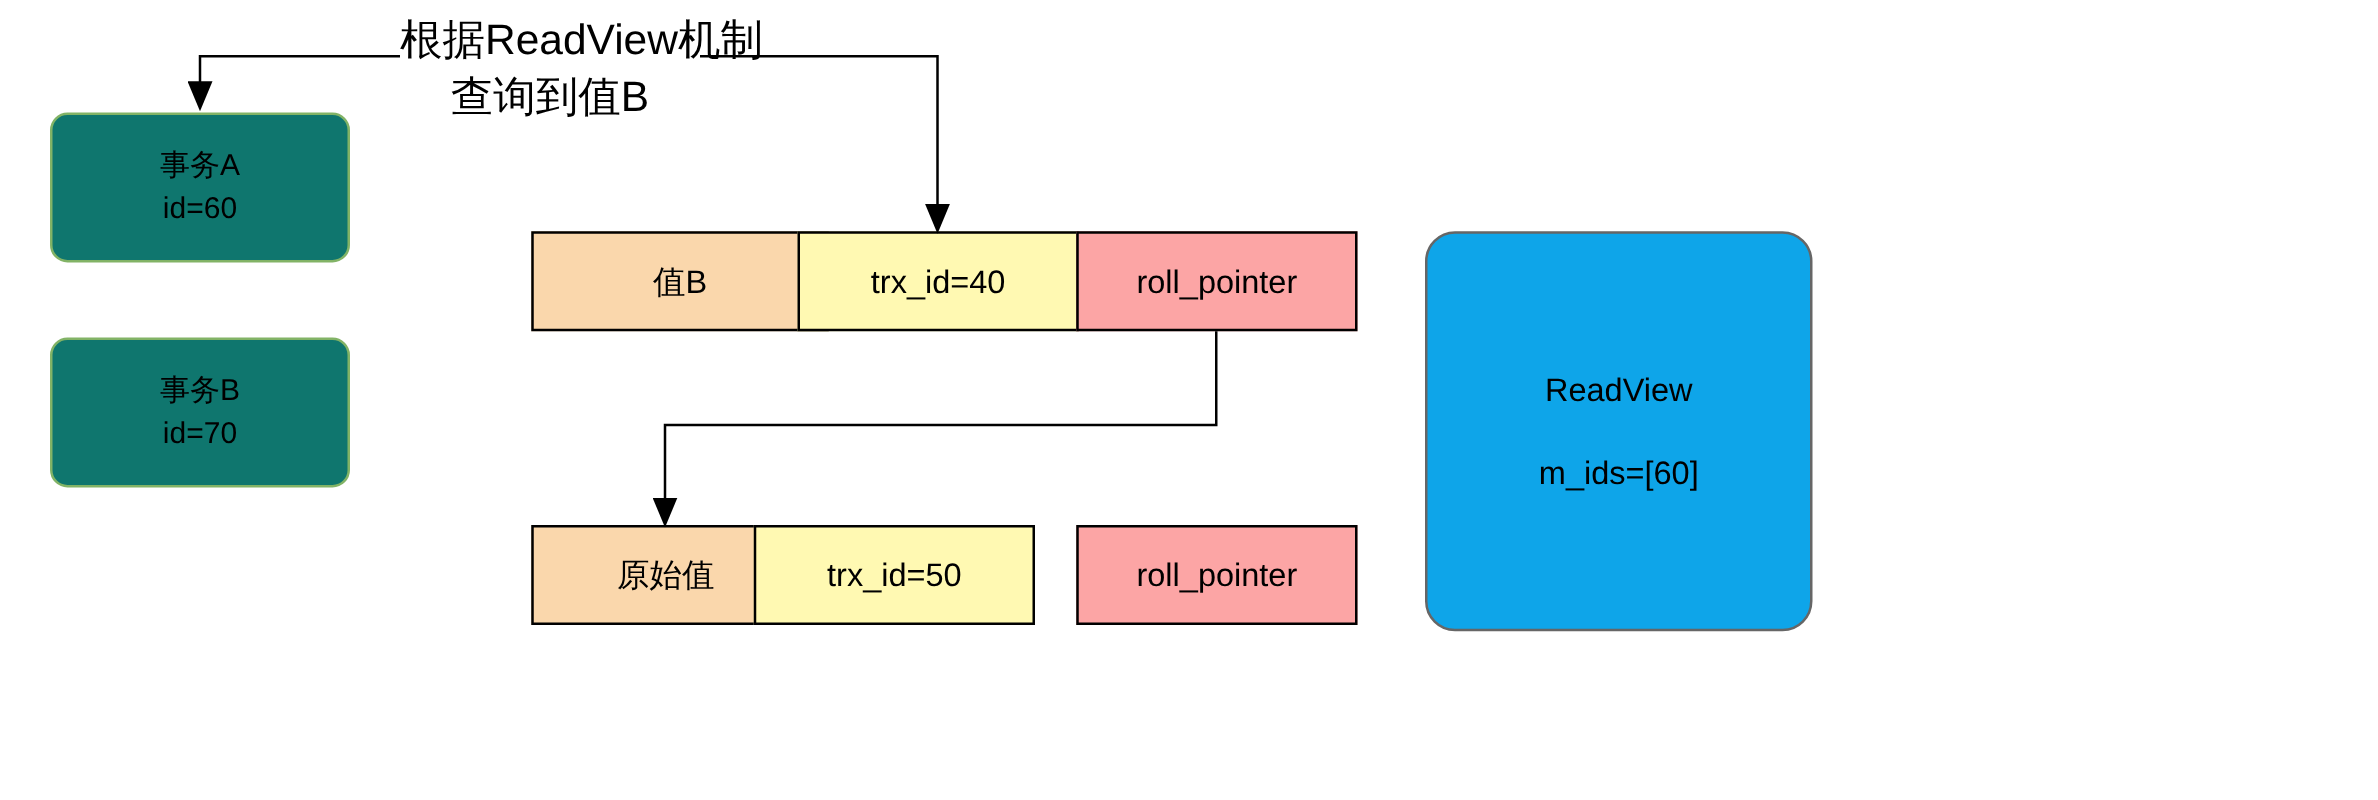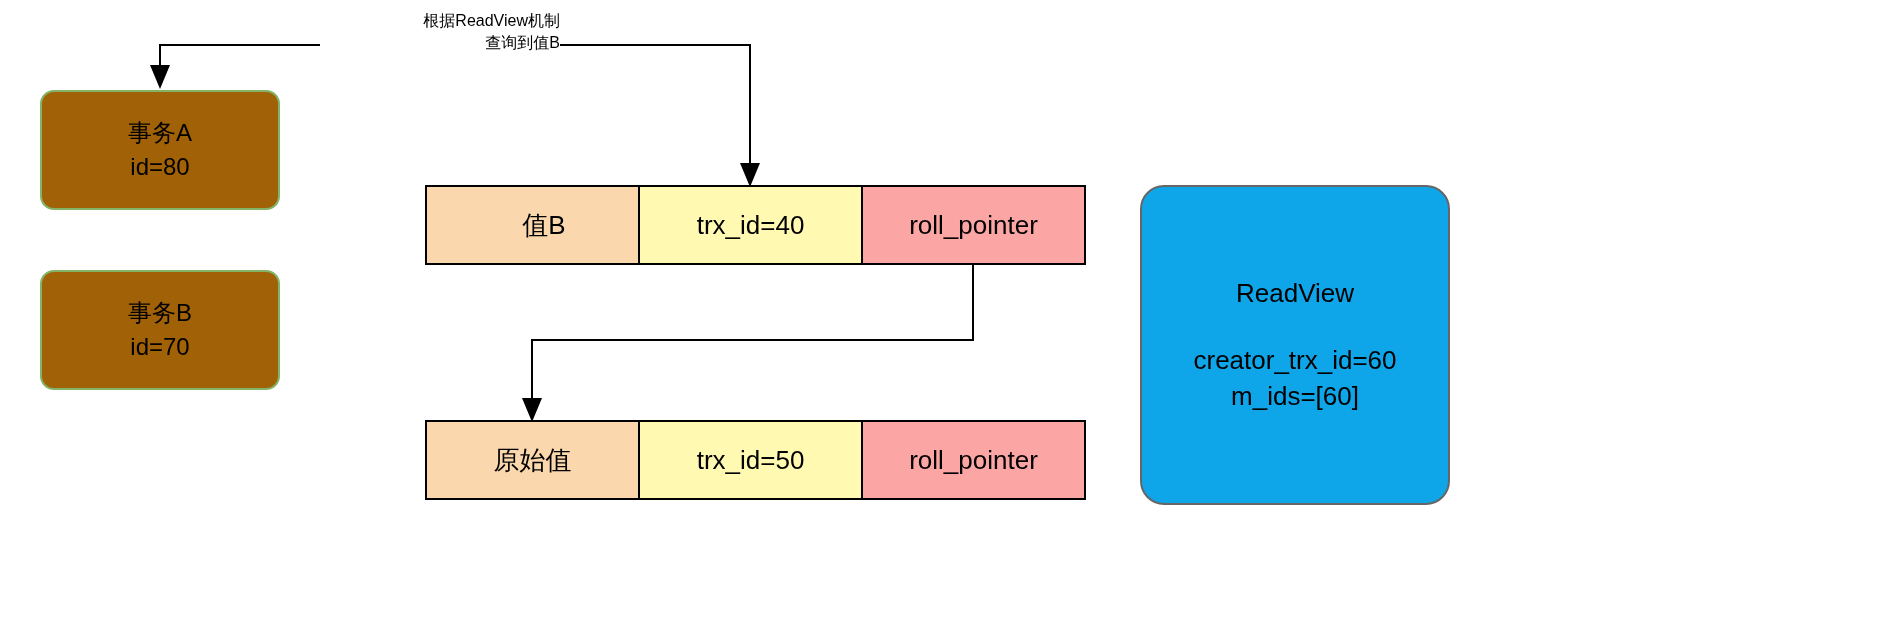--- a/index.html
+++ b/index.html
@@ -15,92 +15,91 @@
   .box {
     position: absolute;
     display: flex;
     flex-direction: column;
     align-items: center;
     justify-content: center;
     font-size: 24px;
     line-height: 1.4;
   }
   .tx-box {
-    background: #a16207;
+    background: #0f766e;
     border: 2px solid #82b366;
     border-radius: 14px;
   }
   .cell {
     border: 2px solid #000;
     font-size: 26px;
   }
   .cell-orange { background: #fad7ac; }
   .cell-yellow { background: #fff9b2; }
   .cell-pink   { background: #fca5a5; }
   .readview {
     background: #0ea5e9;
     border: 2px solid #666;
     border-radius: 24px;
     font-size: 26px;
   }
   .annotation {
     position: absolute;
-    font-size: 16px;
-    text-align: right;
+    font-size: 34px;
+    text-align: center;
     line-height: 1.35;
     white-space: nowrap;
   }
   svg.lines {
     position: absolute;
     left: 0; top: 0;
     width: 1902px; height: 640px;
     pointer-events: none;
   }
 </style>
 </head>
 <body>
 
 <div class="annotation" style="left:320px; top:10px; width:240px;">
   <span>根据ReadView机制</span><br>
   <span>查询到值B</span>
 </div>
 
 <div class="box tx-box" style="left:40px; top:90px; width:240px; height:120px;">
   <span>事务A</span>
-  <span>id=80</span>
+  <span>id=60</span>
 </div>
 
 <div class="box tx-box" style="left:40px; top:270px; width:240px; height:120px;">
   <span>事务B</span>
   <span>id=70</span>
 </div>
 
 <div class="box cell cell-orange" style="left:425px; top:185px; width:238px; height:80px;">
   <span>值B</span>
 </div>
 <div class="box cell cell-yellow" style="left:638px; top:185px; width:225px; height:80px;">
   <span>trx_id=40</span>
 </div>
 <div class="box cell cell-pink" style="left:861px; top:185px; width:225px; height:80px;">
   <span>roll_pointer</span>
 </div>
 
 <div class="box cell cell-orange" style="left:425px; top:420px; width:215px; height:80px;text-align:center;">
   <span>原始值</span>
 </div>
-<div class="box cell cell-yellow" style="left:638px; top:420px; width:225px; height:80px;">
+<div class="box cell cell-yellow" style="left:603px; top:420px; width:225px; height:80px;">
   <span>trx_id=50</span>
 </div>
 <div class="box cell cell-pink" style="left:861px; top:420px; width:225px; height:80px;">
   <span>roll_pointer</span>
 </div>
 
 <div class="box readview" style="left:1140px; top:185px; width:310px; height:320px;">
   <span style="margin-bottom:30px;">ReadView</span>
-  <span>creator_trx_id=60</span>
   <span>m_ids=[60]</span>
 </div>
 
 <svg class="lines">
   <defs>
     <marker id="arrowhead" markerWidth="12" markerHeight="10" refX="10" refY="5" orient="auto">
       <polygon points="0 0, 12 5, 0 10" fill="#000"></polygon>
     </marker>
   </defs>
 

